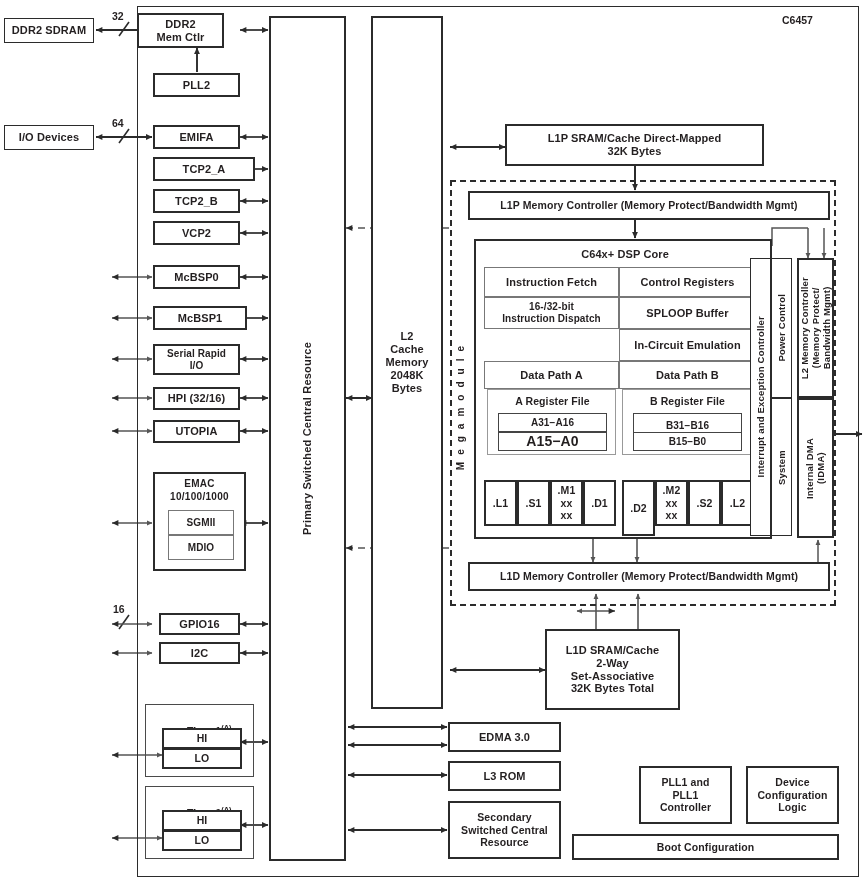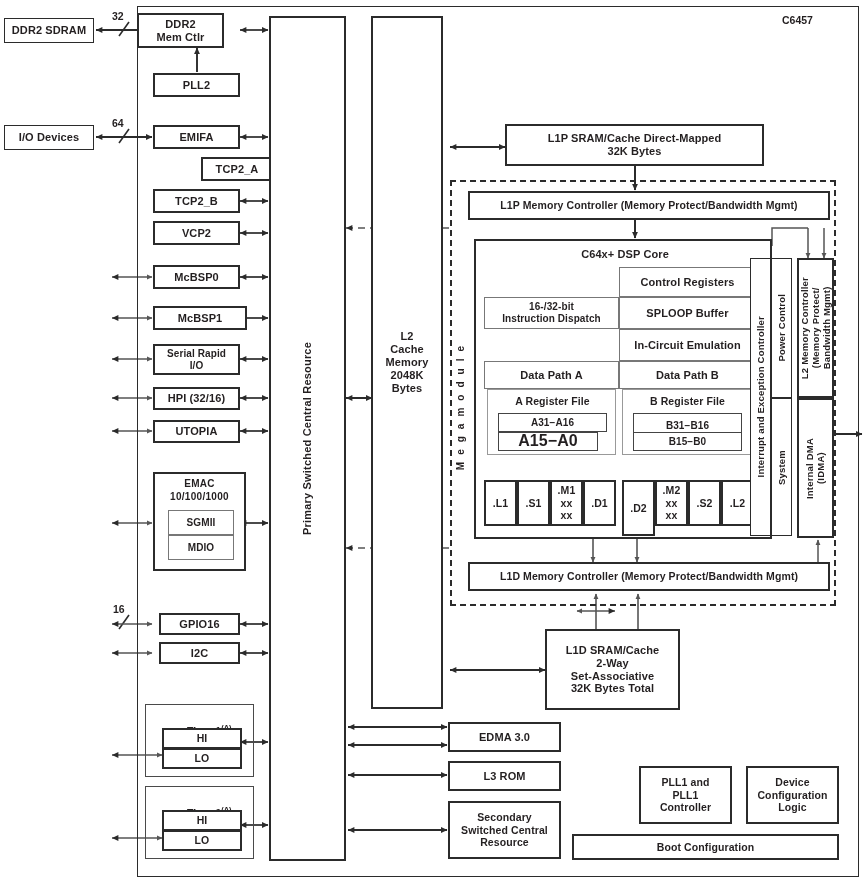--- a/index.html
+++ b/index.html
@@ -262,21 +262,21 @@
   <div class="box" style="left:137px; top:13px; width:87px; height:35px; white-space:pre;">
     <span>DDR2
 Mem Ctlr</span>
   </div>
   <div class="box" style="left:153px; top:73px; width:87px; height:24px;">
     <span>PLL2</span>
   </div>
   <div class="box" style="left:153px; top:125px; width:87px; height:24px;">
     <span>EMIFA</span>
   </div>
-  <div class="box" style="left:153px; top:157px; width:72px; height:24px;margin-left:48px;">
+  <div class="box" style="left:153px; top:157px; width:102px; height:24px;">
     <span>TCP2_A</span>
   </div>
   <div class="box" style="left:153px; top:189px; width:87px; height:24px;">
     <span>TCP2_B</span>
   </div>
   <div class="box" style="left:153px; top:221px; width:87px; height:24px;">
     <span>VCP2</span>
   </div>
   <div class="box" style="left:153px; top:265px; width:87px; height:24px;">
     <span>McBSP0</span>
@@ -362,20 +362,23 @@
 32K Bytes</span>
   </div>
 
   <div class="box" style="left:468px; top:191px; width:362px; height:29px; font-size:10.5px;">
     <span>L1P Memory Controller (Memory Protect/Bandwidth Mgmt)</span>
   </div>
 
   <div class="box" style="left:474px; top:239px; width:298px; height:300px; display:block;">
     <div class="label" style="left:0; top:7px; width:298px; text-align:center; font-size:11px;">C64x+ DSP Core</div>
 
+    <div class="box thin" style="left:8px; top:26px; width:135px; height:30px; border-color:#777;">
+      <span>Instruction Fetch</span>
+    </div>
     <div class="box thin" style="left:8px; top:56px; width:135px; height:32px; border-color:#777; white-space:pre; font-size:10px;">
       <span>16-/32-bit
 Instruction Dispatch</span>
     </div>
 
     <div class="box thin" style="left:143px; top:26px; width:137px; height:30px; border-color:#777;">
       <span>Control Registers</span>
     </div>
     <div class="box thin" style="left:143px; top:56px; width:137px; height:32px; border-color:#777;">
       <span>SPLOOP Buffer</span>
@@ -389,21 +392,21 @@
     </div>
     <div class="box thin" style="left:143px; top:120px; width:137px; height:28px; border-color:#777;">
       <span>Data Path B</span>
     </div>
 
     <div class="box thin" style="left:11px; top:148px; width:129px; height:66px; border-color:#999; display:block;">
       <div class="label" style="left:0; top:5px; width:129px; text-align:center; font-size:10.5px;">A Register File</div>
       <div class="box thin" style="left:10px; top:23px; width:109px; height:19px; font-size:10px; border-color:#444;">
         <span>A31−A16</span>
       </div>
-      <div class="box thin" style="left:10px; top:42px; width:100px; height:19px; font-size:16px; border-color:#444;">
+      <div class="box thin" style="left:10px; top:42px; width:109px; height:19px; font-size:14px; border-color:#444;">
         <span>A15−A0</span>
       </div>
     </div>
 
     <div class="box thin" style="left:146px; top:148px; width:129px; height:66px; border-color:#999; display:block;">
       <div class="label" style="left:0; top:5px; width:129px; text-align:center; font-size:10.5px;">B Register File</div>
       <div class="box thin" style="left:10px; top:23px; width:109px; height:26px; font-size:10px; border-color:#444;">
         <span>B31−B16</span>
       </div>
       <div class="box thin" style="left:10px; top:42px; width:109px; height:19px; font-size:10px; border-color:#444;">

